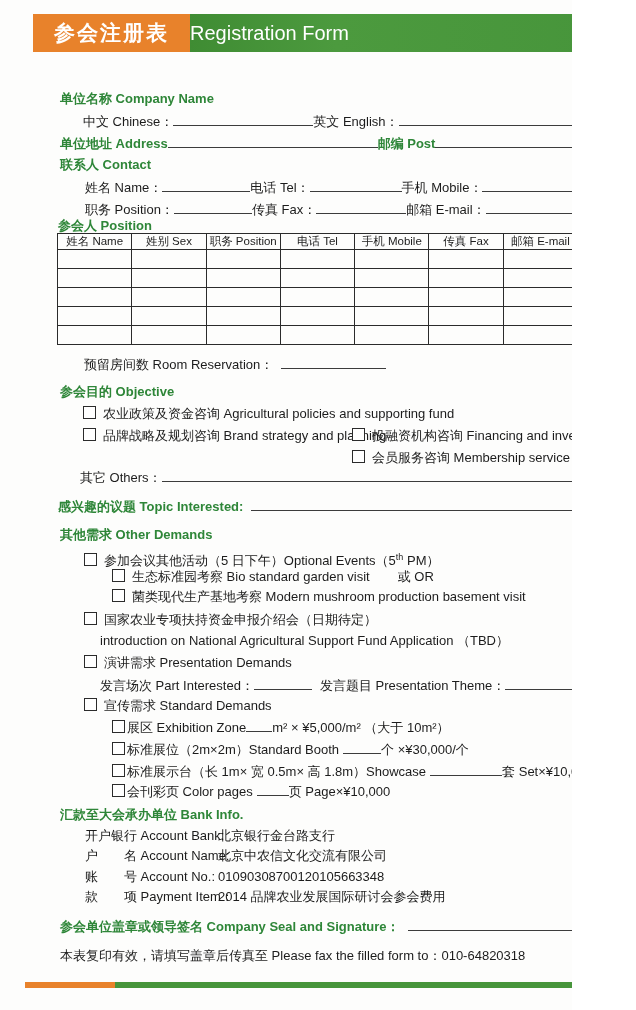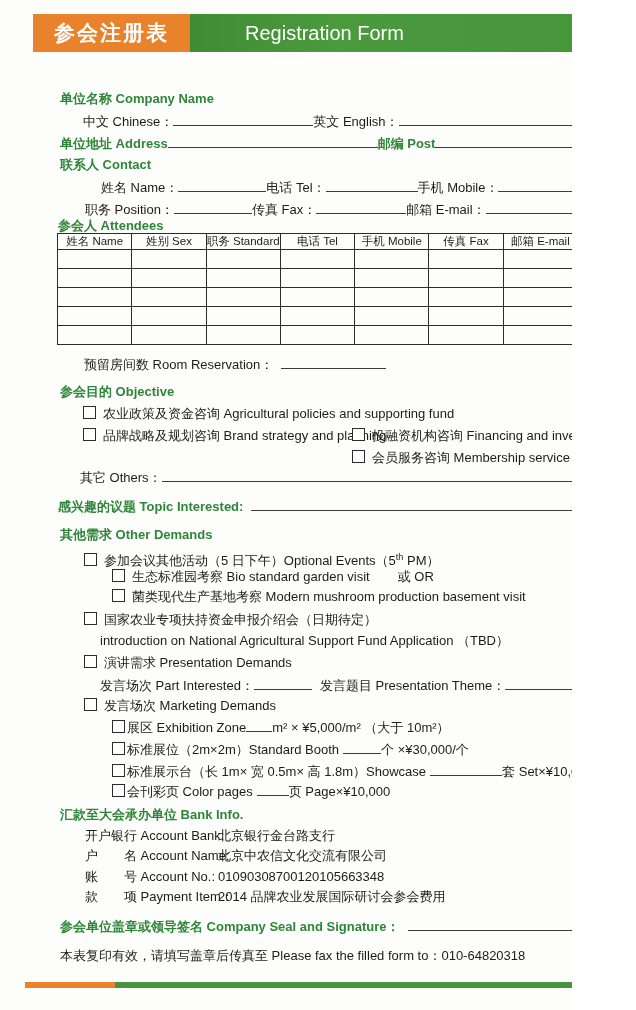--- a/index.html
+++ b/index.html
@@ -3,21 +3,21 @@
 <meta charset="utf-8">
 <style>
   html,body{margin:0;padding:0;background:#ffffff}
   .page{position:relative;width:572px;height:1010px;background:#fdfdfc;overflow:hidden;
         font-family:"Liberation Sans","DejaVu Sans",sans-serif;color:#1c1c1c;font-size:13px}
   
   .hdr{position:absolute;top:14px;left:33px;height:38px;display:flex}
   .hdr-cn{width:157px;background:#E8822B;color:#fff;font-size:21px;font-weight:bold;
           display:flex;align-items:center;justify-content:center;letter-spacing:2px}
   .hdr-en{width:417px;background:linear-gradient(90deg,#3f8c33,#4c9a3e 35%,#47953b);
-          color:#fff;font-size:20px;display:flex;align-items:center;padding-left:55px;box-sizing:border-box}
+          color:#fff;font-size:20px;display:flex;align-items:center;box-sizing:border-box}
   
   .line{position:absolute;white-space:nowrap;line-height:16px}
   .g{color:#2E8638;font-weight:bold}
   .u{display:inline-block;border-bottom:1px solid #3c3c3c;height:12px;vertical-align:baseline}
   .cb{display:inline-block;width:11px;height:11px;border:1px solid #2b2b2b;margin-right:7px;
       vertical-align:-1px;background:#fff}
   .sp8{display:inline-block;width:8px}
   sup{font-size:9px}
   
   table.att{position:absolute;top:233px;left:57px;border-collapse:collapse;table-layout:fixed;width:521px}
@@ -43,34 +43,34 @@
   <div class="line g" style="top:91px;left:60px">单位名称 Company Name</div>
   <div class="line" style="top:113px;left:83px">
     <span>中文 Chinese：</span><span class="u" style="width:140px"></span><span>英文 English：</span><span class="u" style="width:175px"></span>
   </div>
 
   <div class="line" style="top:135px;left:60px">
     <span class="g">单位地址 Address</span><span class="u" style="width:210px"></span><span class="g">邮编 Post</span><span class="u" style="width:140px"></span>
   </div>
 
   <div class="line g" style="top:157px;left:60px">联系人 Contact</div>
-  <div class="line" style="top:179px;left:101px">
+  <div class="line" style="top:179px;left:85px">
     <span>姓名 Name：</span><span class="u" style="width:88px"></span><span>电话 Tel：</span><span class="u" style="width:92px"></span><span>手机 Mobile：</span><span class="u" style="width:108px"></span>
   </div>
   <div class="line" style="top:201px;left:85px">
     <span>职务 Position：</span><span class="u" style="width:78px"></span><span>传真 Fax：</span><span class="u" style="width:90px"></span><span>邮箱 E-mail：</span><span class="u" style="width:108px"></span>
   </div>
 
-  <div class="line g" style="top:218px;left:58px">参会人 Attendees</div>
+  <div class="line g" style="top:218px;left:58px">参会人 Position</div>
   <table class="att">
     <thead>
       <tr>
         <th>姓名 Name</th>
         <th>姓别 Sex</th>
-        <th>职务 Standard</th>
+        <th>职务 Position</th>
         <th>电话 Tel</th>
         <th>手机 Mobile</th>
         <th>传真 Fax</th>
         <th>邮箱 E-mail</th>
       </tr>
     </thead>
     <tbody>
       <tr>
           <td></td>
           <td></td>
@@ -159,21 +159,21 @@
   <div class="line" style="top:633px;left:100px">
     <span>introduction on National Agricultural Support Fund Application （TBD）</span>
   </div>
   <div class="line" style="top:655px;left:84px">
     <span class="cb"></span><span>演讲需求 Presentation Demands</span>
   </div>
   <div class="line" style="top:677px;left:100px">
     <span>发言场次 Part Interested：</span><span class="u" style="width:58px"></span><span class="sp8"></span><span>发言题目 Presentation Theme：</span><span class="u" style="width:148px"></span>
   </div>
   <div class="line" style="top:698px;left:84px">
-    <span class="cb"></span><span>发言场次 Marketing Demands</span>
+    <span class="cb"></span><span>宣传需求 Standard Demands</span>
   </div>
   <div class="line" style="top:719px;left:112px">
     <span class="cb" style="margin-right:2px"></span><span>展区 Exhibition Zone</span><span class="u" style="width:26px"></span><span>m² × ¥5,000/m² （大于 10m²）</span>
   </div>
   <div class="line" style="top:741px;left:112px">
     <span class="cb" style="margin-right:2px"></span><span>标准展位（2m×2m）Standard Booth</span><span class="u" style="width:38px;margin-left:4px"></span><span>个 ×¥30,000/个</span>
   </div>
   <div class="line" style="top:763px;left:112px">
     <span class="cb" style="margin-right:2px"></span><span>标准展示台（长 1m× 宽 0.5m× 高 1.8m）Showcase</span><span class="u" style="width:72px;margin-left:4px"></span><span>套 Set×¥10,000</span>
   </div>

